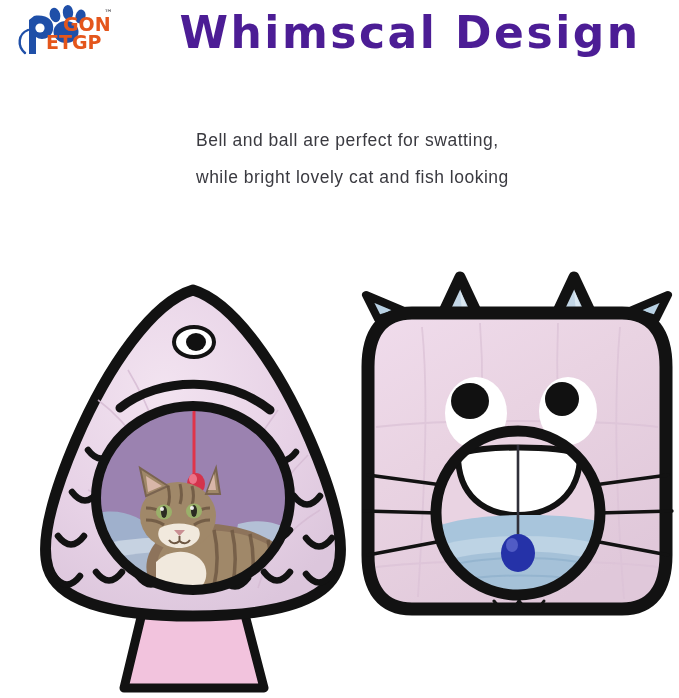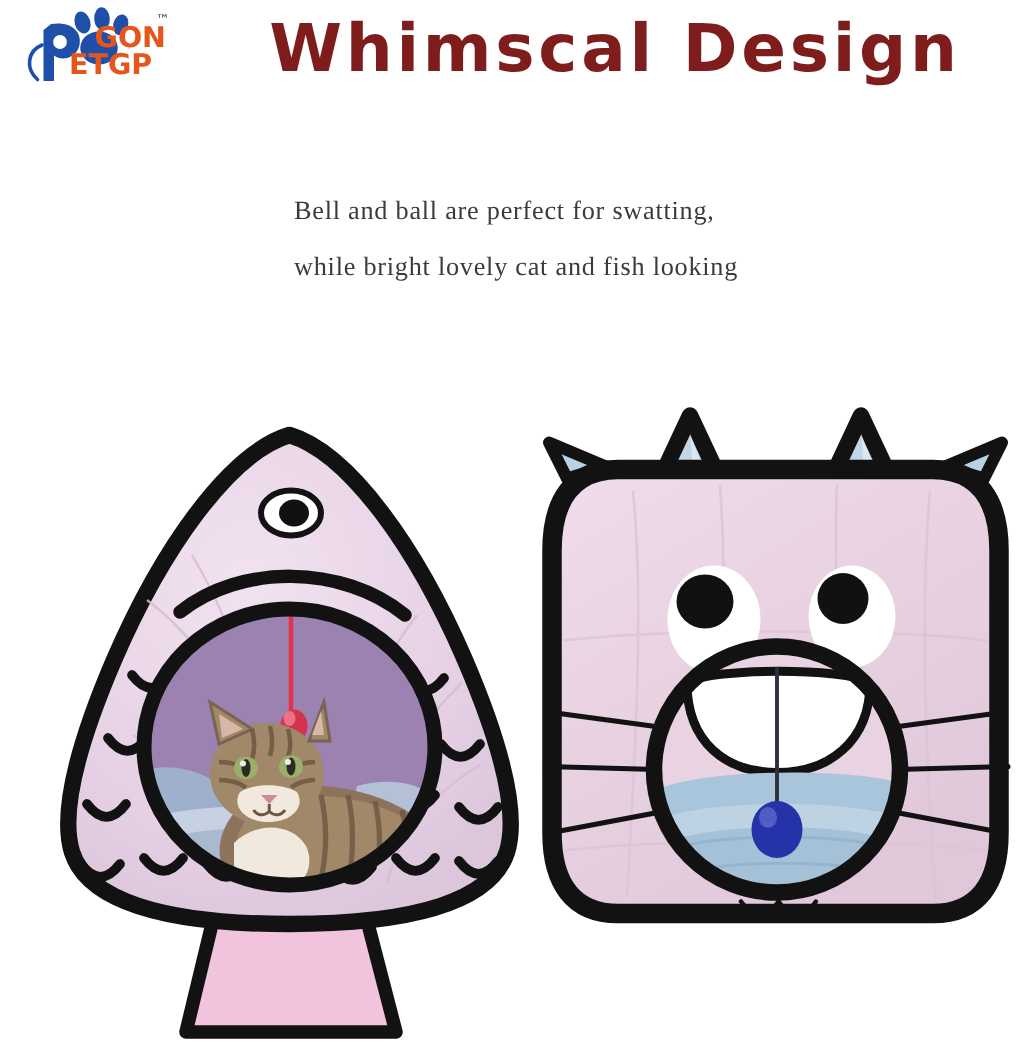--- a/index.html
+++ b/index.html
@@ -36,32 +36,32 @@
   .headline {
     position: absolute;
     left: 160px;
     top: 8px;
     width: 500px;
     text-align: center;
     font-family: "DejaVu Sans", sans-serif;
     font-size: 44px;
     font-weight: bold;
     letter-spacing: 2.5px;
-    color: #7f1d1d;
+    color: #4c1d95;
     line-height: 1.15;
     white-space: nowrap;
   }
 
   
   .subcopy {
     position: absolute;
     left: 196px;
     top: 122px;
     width: 420px;
-    font-family: Liberation Serif, serif;
+    font-family: Liberation Sans, sans-serif;
     font-size: 17.5px;
     color: #3a3a40;
     letter-spacing: 0.5px;
     line-height: 2.1;
   }
   .subcopy .line { display: block; white-space: nowrap; }
 
   
   .stage {
     position: absolute;

